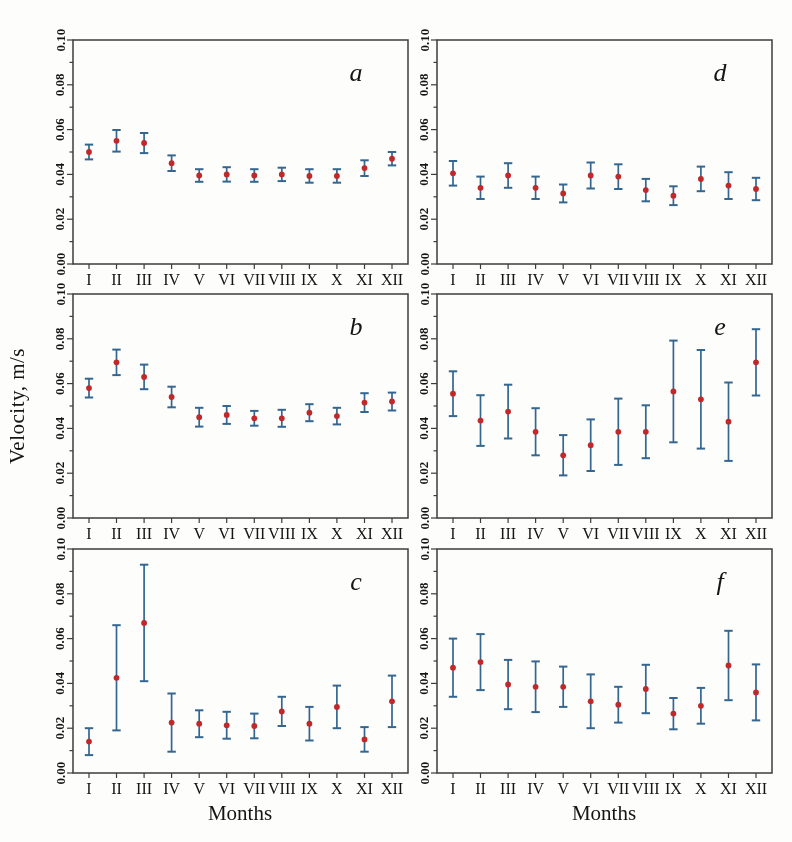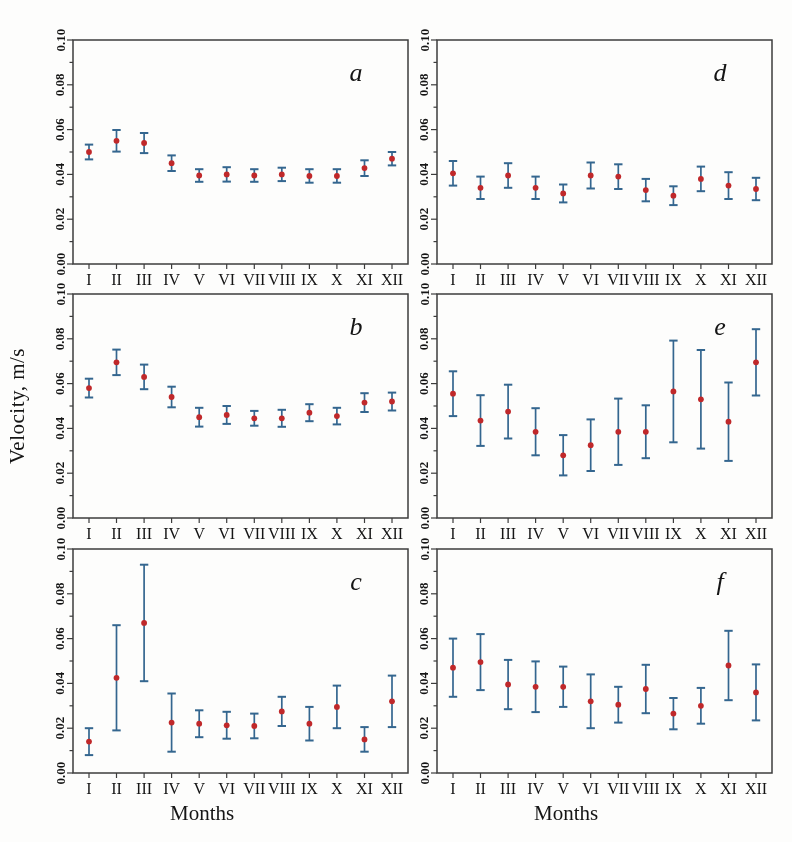--- a/index.html
+++ b/index.html
@@ -28,21 +28,21 @@
     text-align: center;
     font-size: 21px;
     color: #151515;
     transform: rotate(-90deg);
     letter-spacing: 0.5px;
   }
   .months {
     position: absolute;
     top: 801px;
     width: 140px;
-    text-align: left;
+    text-align: center;
     font-size: 21px;
     color: #151515;
   }
   .months-left  { left: 170px; }
   .months-right { left: 534px; }
   .ytick {
     font-family: "Liberation Serif", "DejaVu Serif", serif;
     font-size: 13px;
     font-weight: bold;
   }

